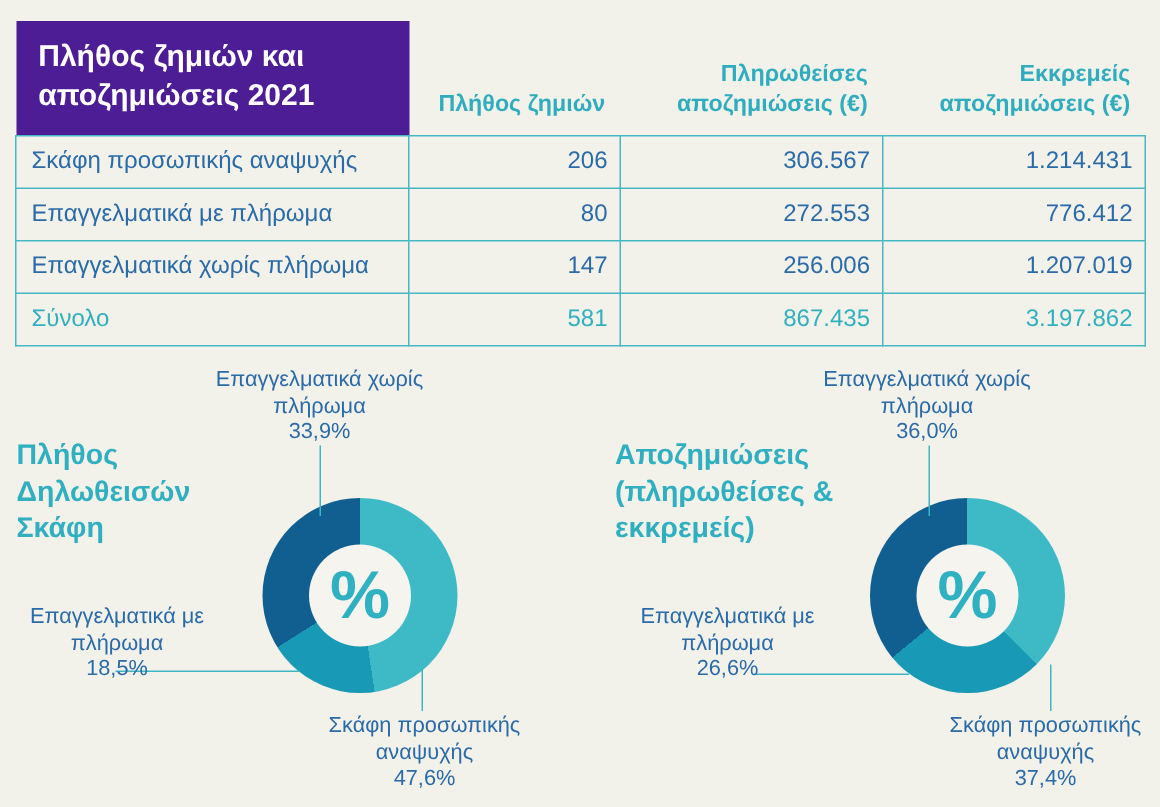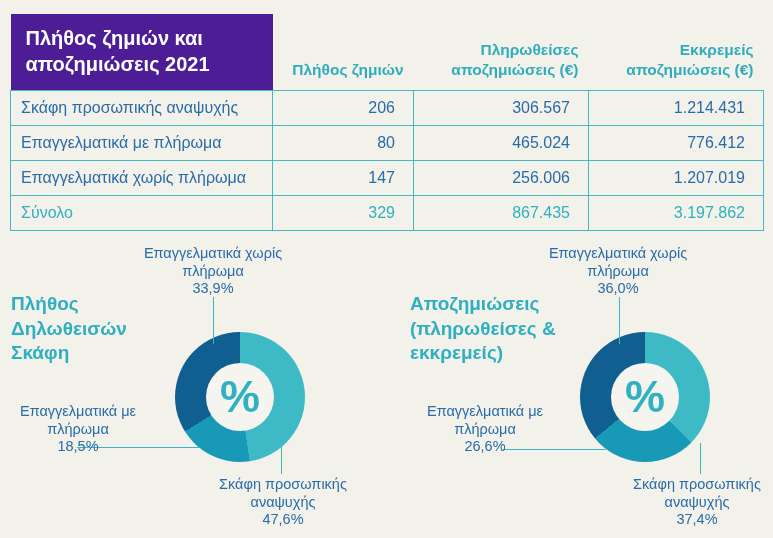--- a/index.html
+++ b/index.html
@@ -45,21 +45,21 @@
     padding: 0 10px 10px 4px;
   }
 
   tr.body-row td {
     border: 1px solid #46b7c4;
     height: 35px;
     color: #2a6ba8;
     background: #f2f1ea;
   }
   tr.body-row td.lbl { padding-left: 10px; text-align: left; }
-  tr.body-row td.num { padding-right: 18px; text-align: right; }
+  tr.body-row td.num { padding-right: 8px; text-align: right; }
   tr.total-row td { color: #31b0c0; font-weight: normal; margin-top: 16px; }
 
   
   .chart-title {
     position: absolute;
     color: #2fafc0;
     font-size: 19px;
     font-weight: bold;
     line-height: 1.3;
   }
@@ -137,32 +137,32 @@
   </tr>
   <tr class="body-row">
     <td class="lbl">Σκάφη προσωπικής αναψυχής</td>
     <td class="num">206</td>
     <td class="num">306.567</td>
     <td class="num">1.214.431</td>
   </tr>
   <tr class="body-row">
     <td class="lbl">Επαγγελματικά με πλήρωμα</td>
     <td class="num">80</td>
-    <td class="num">465.024</td>
+    <td class="num">272.553</td>
     <td class="num">776.412</td>
   </tr>
   <tr class="body-row">
     <td class="lbl">Επαγγελματικά χωρίς πλήρωμα</td>
     <td class="num">147</td>
     <td class="num">256.006</td>
     <td class="num">1.207.019</td>
   </tr>
   <tr class="body-row total-row">
     <td class="lbl">Σύνολο</td>
-    <td class="num">329</td>
+    <td class="num">581</td>
     <td class="num">867.435</td>
     <td class="num">3.197.862</td>
   </tr>
 </tbody>
   </table>
 
 <h3 class="chart-title" id="title-left">Πλήθος Δηλωθεισών Σκάφη</h3>
 
 <div class="pie" id="pie-left" style="background: conic-gradient(rgb(61, 186, 198) 0deg, rgb(61, 186, 198) 171.36deg, rgb(24, 153, 181) 171.36deg, rgb(24, 153, 181) 237.96deg, rgb(17, 95, 144) 237.96deg, rgb(17, 95, 144) 360deg);">
   <div class="hole">

